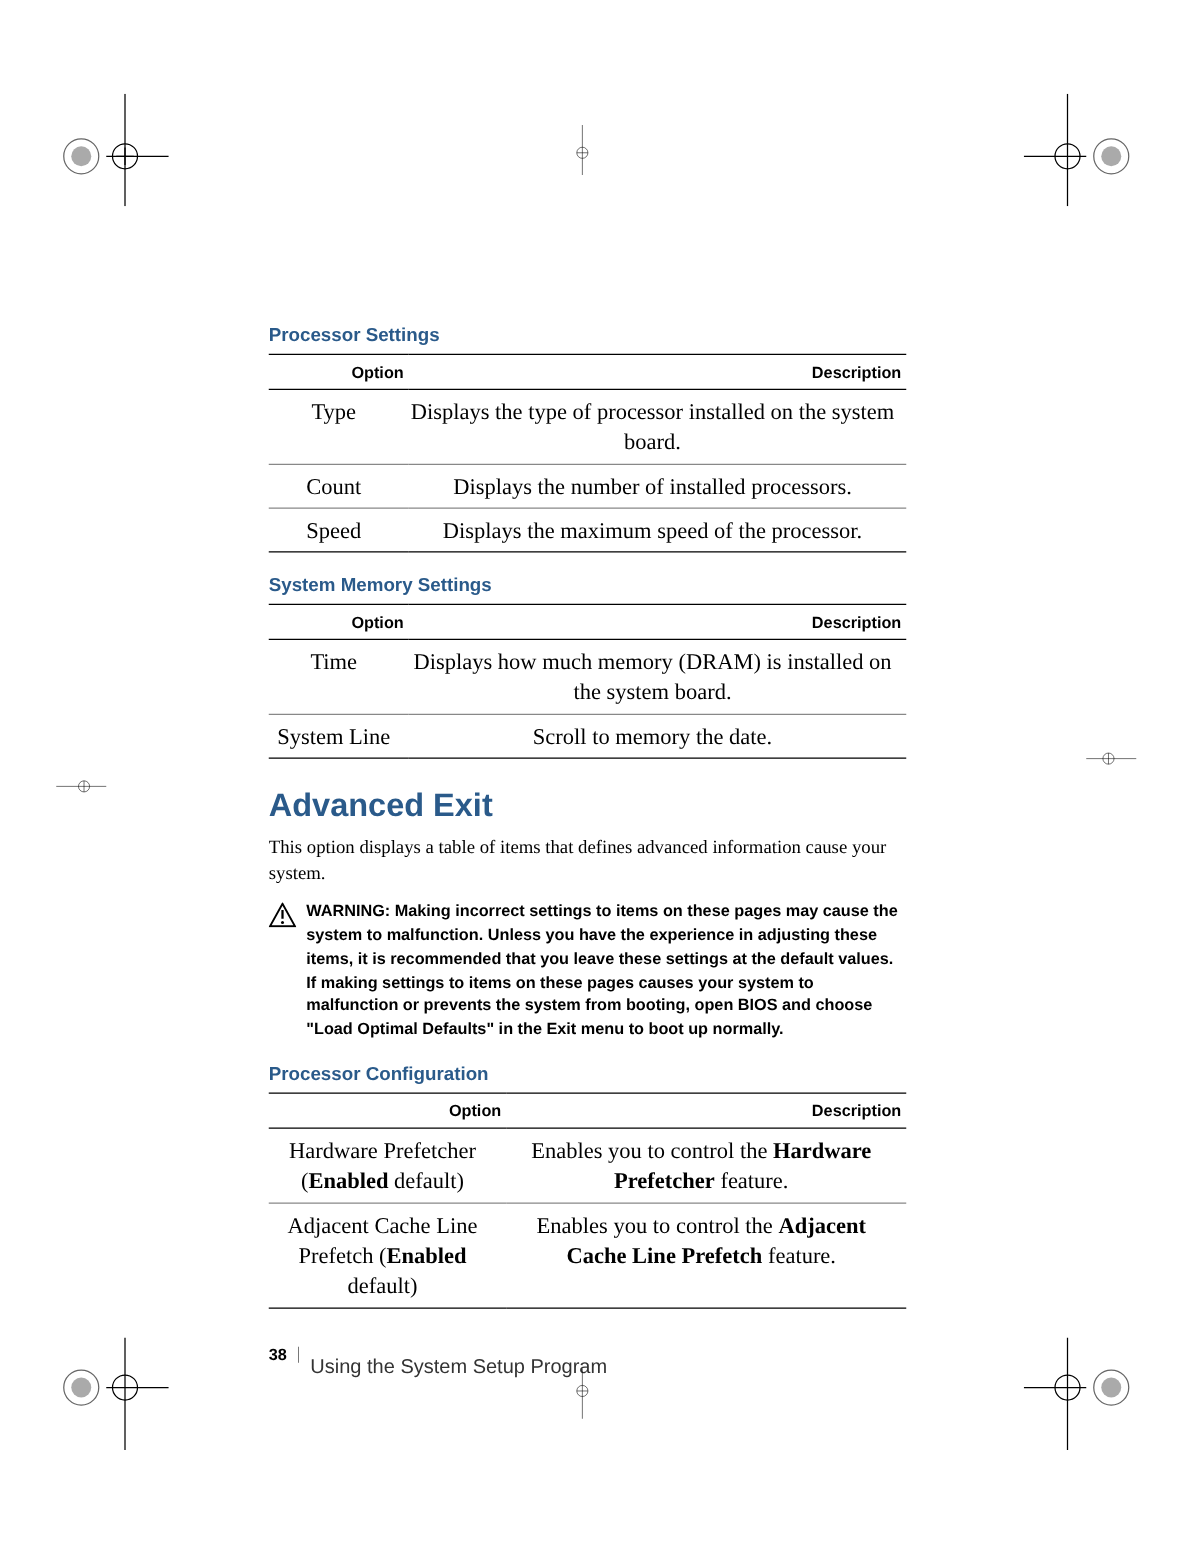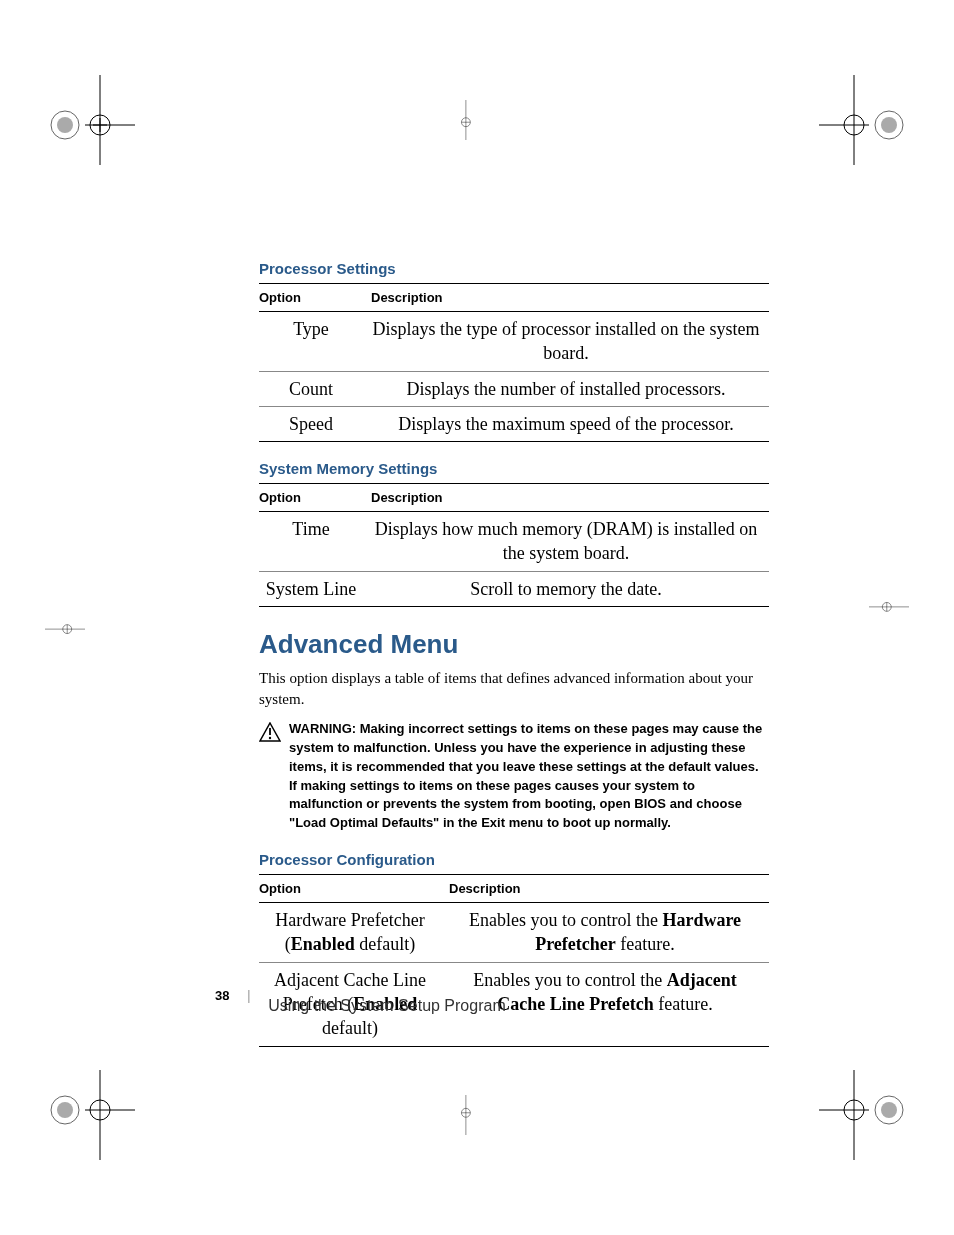--- a/index.html
+++ b/index.html
@@ -9,21 +9,20 @@
     background: #fff;
     position: relative;
     font-family: Georgia, 'Times New Roman', serif;
     color: #000;
   }
   .content {
     position: absolute;
     left: 215px;
     top: 260px;
     width: 510px;
-    margin-left: 44px;
   }
   .section-heading {
     font-family: Arial, Helvetica, sans-serif;
     font-weight: bold;
     font-size: 15px;
     color: #2a5a8a;
     margin-bottom: 6px;
   }
   .main-heading {
     font-family: Arial, Helvetica, sans-serif;
@@ -40,21 +39,21 @@
   }
   table {
     width: 100%;
     border-collapse: collapse;
     margin-bottom: 18px;
   }
   thead th {
     font-family: Arial, Helvetica, sans-serif;
     font-weight: bold;
     font-size: 13px;
-    text-align: left;
+    text-align: right;
     padding: 6px 4px 6px 0;
     border-top: 1.5px solid #000;
     border-bottom: 1.5px solid #000;
   }
   tbody td {
     font-size: 18px;
     text-align: center;
     vertical-align: top;
     padding: 5px 8px 5px 0;
     border-bottom: 0.5px solid #888;
@@ -79,25 +78,25 @@
   }
   .warning-text {
     font-family: Arial, Helvetica, sans-serif;
     font-weight: bold;
     font-size: 13px;
     line-height: 1.45;
   }
   .footer {
     position: absolute;
     left: 215px;
-    top: 976px;
+    top: 1064px;
     font-size: 12px;
     display: flex;
     align-items: center;
-    gap: 18px;
+    gap: 8px;
   }
   .footer .pagenum {
     font-family: Arial, Helvetica, sans-serif;
     font-weight: bold;
     font-size: 13px;
   }
   .footer .divider {
     color: #666;
     font-size: 14px;
   }
@@ -164,22 +163,22 @@
         <td>Time</td>
         <td>Displays how much memory (DRAM) is installed on the system board.</td>
       </tr>
       <tr>
         <td>System Line</td>
         <td>Scroll to memory the date.</td>
       </tr>
     </tbody>
   </table>
 
-  <div class="main-heading">Advanced Menu</div>
-  <div class="body-text">This option displays a table of items that defines advanced information about your system.</div>
+  <div class="main-heading">Advanced Exit</div>
+  <div class="body-text">This option displays a table of items that defines advanced information cause your system.</div>
 
   <div class="warning-block">
     <span class="warning-icon">
       <svg width="22" height="20" viewBox="0 0 22 20">
         <polygon points="11,1 21,19 1,19" fill="none" stroke="#000" stroke-width="1.5"></polygon>
         <line x1="11" y1="6" x2="11" y2="13" stroke="#000" stroke-width="1.8"></line>
         <circle cx="11" cy="16" r="1.2" fill="#000"></circle>
       </svg>
     </span>
     <div class="warning-text">

